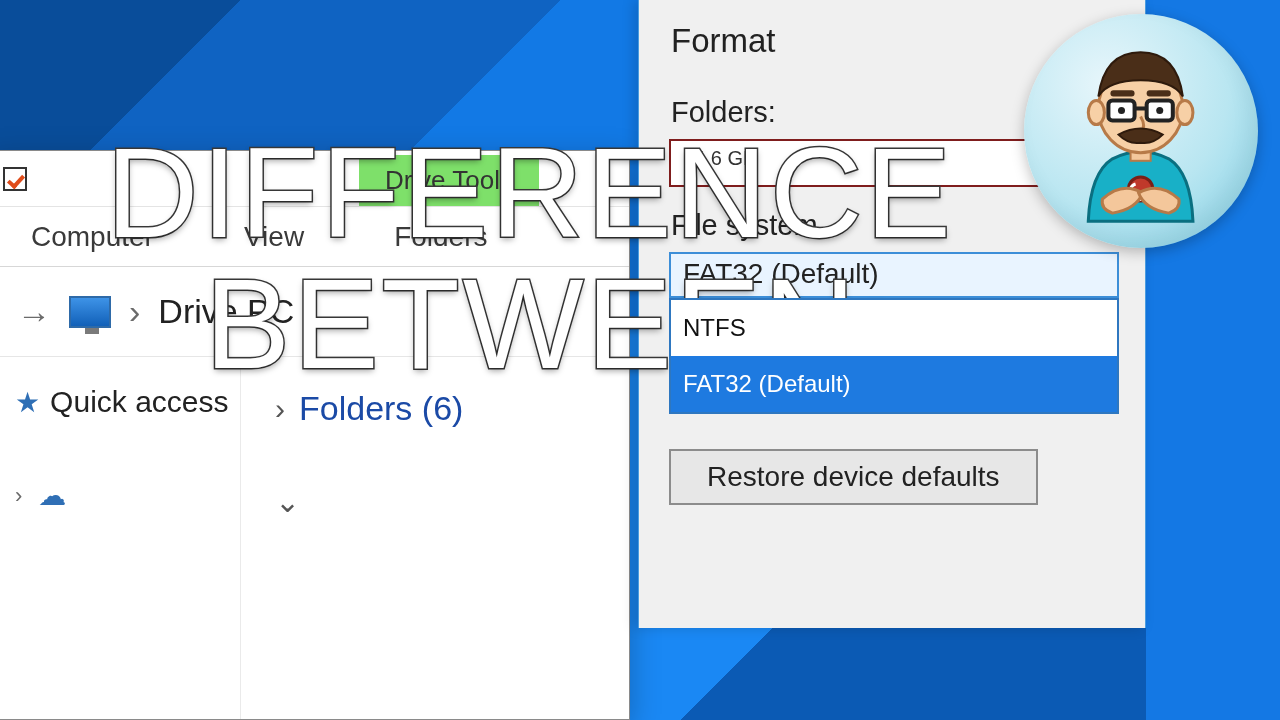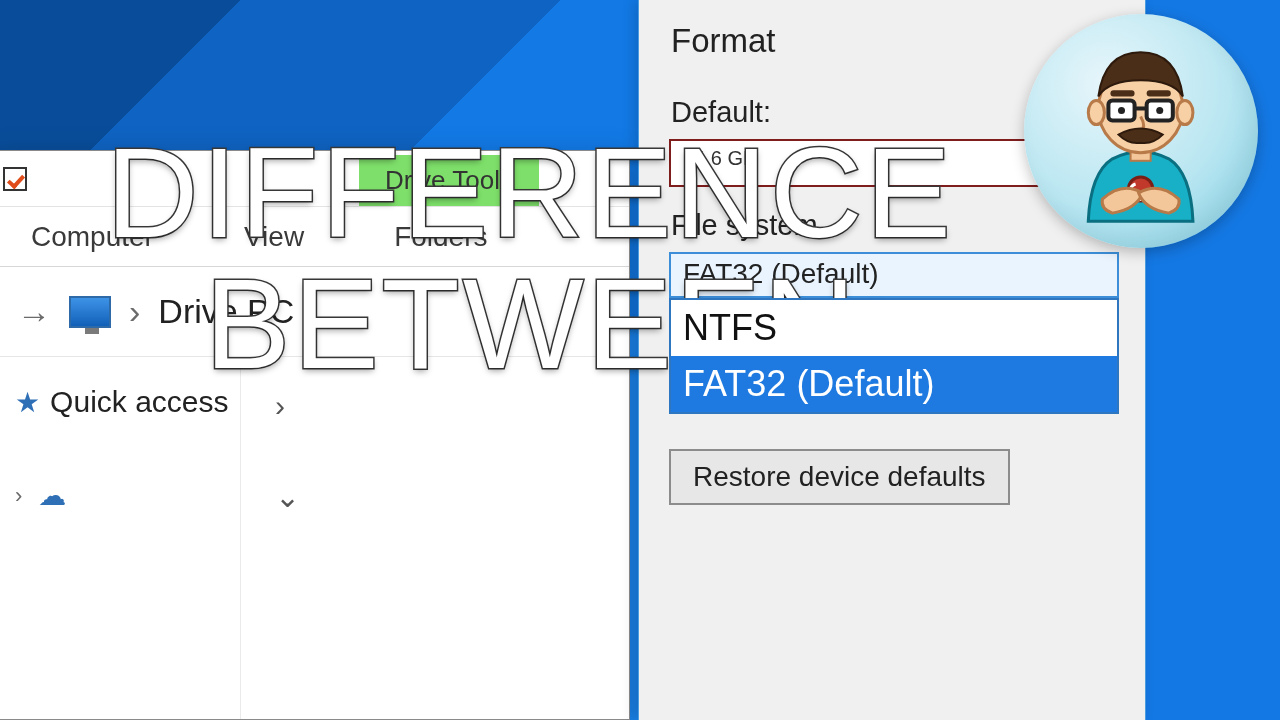--- a/index.html
+++ b/index.html
@@ -57,21 +57,21 @@
   .navpane .star{color:#2f6fb5;font-size:28px;}
   .navpane .cloud{color:#2f6fb5;font-size:28px;}
   .navpane .caret{color:#6a6a6a;font-size:22px;margin-right:6px;}
   .content { flex:1; padding:32px 10px 0 34px; font-size:34px; color:#1b4aa6;}
   .content .row{display:flex;align-items:center;gap:14px;margin-bottom:56px;}
   .content .toggle{color:#555;font-size:30px;}
 
   
   .format {
     position:absolute; left:638px; top:0;
-    width:508px; height:720px;
+    width:508px; height:628px;
     background:#f0f0f0;
     border-left:1px solid #4a9de0; border-right:1px solid #4a9de0;
     box-shadow: -4px 0 12px rgba(0,0,0,.15);
     padding: 16px 26px 0 30px;
     font-size:28px; color:#222;
   }
   .format h1{font-weight:400;font-size:33px;margin:6px 0 36px 2px;}
   .format label{display:block;font-size:29px;margin:8px 0 10px 2px;}
   .format .field{
     width:100%; height:48px; background:#fff; border:2px solid #7f1d1d;
@@ -79,26 +79,26 @@
   }
   .format .combo-wrap{position:relative;margin-bottom:1px;}
   .format .combo{
     width:100%; height:46px; background:#e9f4ff; border:2px solid #3c8ed8;
     padding:4px 12px; font-size:28px; color:#222;
   }
   .format .dd{
     position:absolute; left:0; top:46px; width:100%;
     border:2px solid #2e77c0; background:#fff; z-index:3;
   }
-  .format .dd .opt{padding:7px 12px; font-size:36px; color:#111;}
+  .format .dd .opt{padding:14px 12px; font-size:24px; color:#111;}
   .format .dd .opt.selected{background:#1e7ae0;color:#fff;}
   .format .btn{
     display:inline-block; margin-top:150px;
     border:2px solid #8c8c8c; background:#e7e7e7;
-    padding:10px 22px; font-size:28px; color:#222;
+    padding:10px 36px; font-size:28px; color:#222;
   }
 
   
   .overlay {
     position:absolute; left:16px; top:128px; width:1000px;
     text-align:center; pointer-events:none;
     font-family: "Arial Narrow","Segoe UI",Arial,sans-serif;
     font-stretch: condensed;
   }
   .overlay .line{
@@ -153,32 +153,33 @@
         <span>Quick access</span>
       </div>
       <div class="item">
         <span class="caret">›</span>
         <span class="cloud">☁</span>
       </div>
     </div>
     <div class="content">
       <div class="row">
         <span class="toggle">›</span>
+        <span>Folders (6)</span>
       </div>
       <div class="row">
         <span class="toggle">⌄</span>
       </div>
     </div>
   </div>
 </div>
 
 <div class="format">
   <h1>Format</h1>
 
-  <label>Default:</label>
+  <label>Folders:</label>
   <div class="field">
     <span>14.6 GB</span>
   </div>
 
   <label style="margin-top:22px">File system</label>
   <div class="combo-wrap">
     <div class="combo">
       <span>FAT32 (Default)</span>
     </div>
     <div class="dd">

